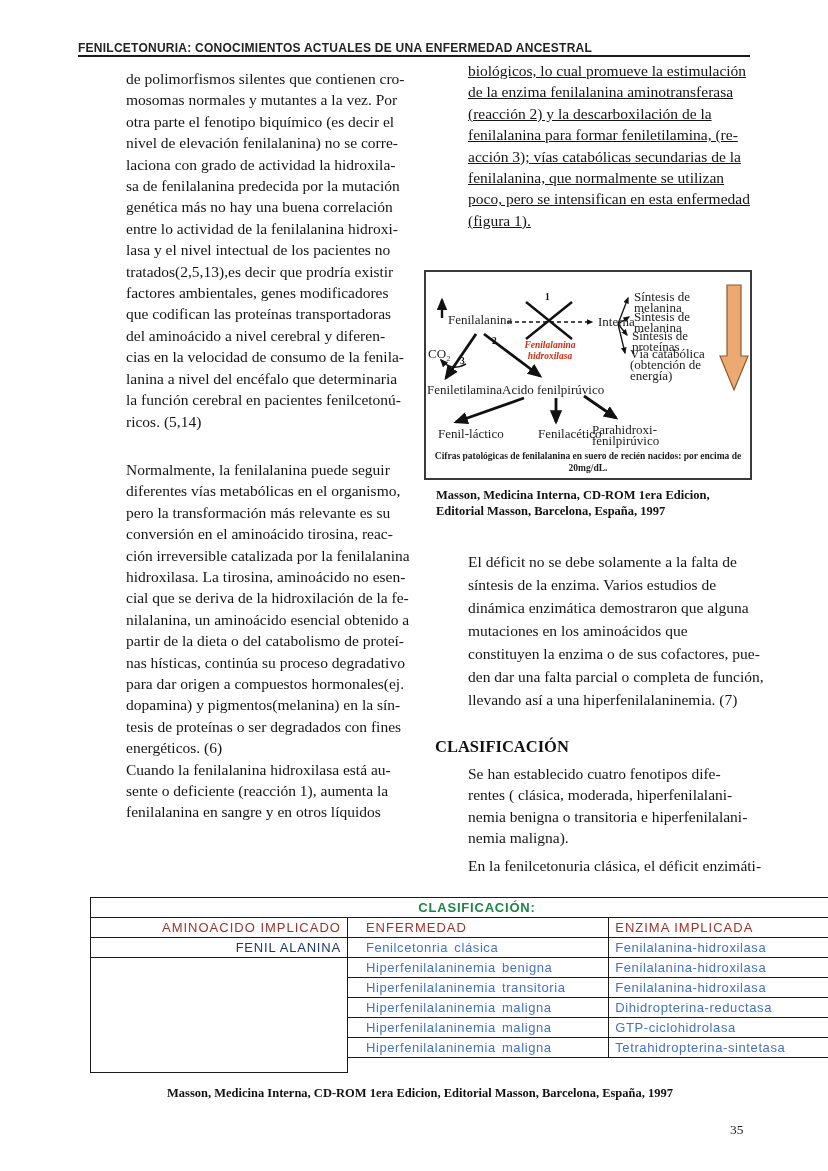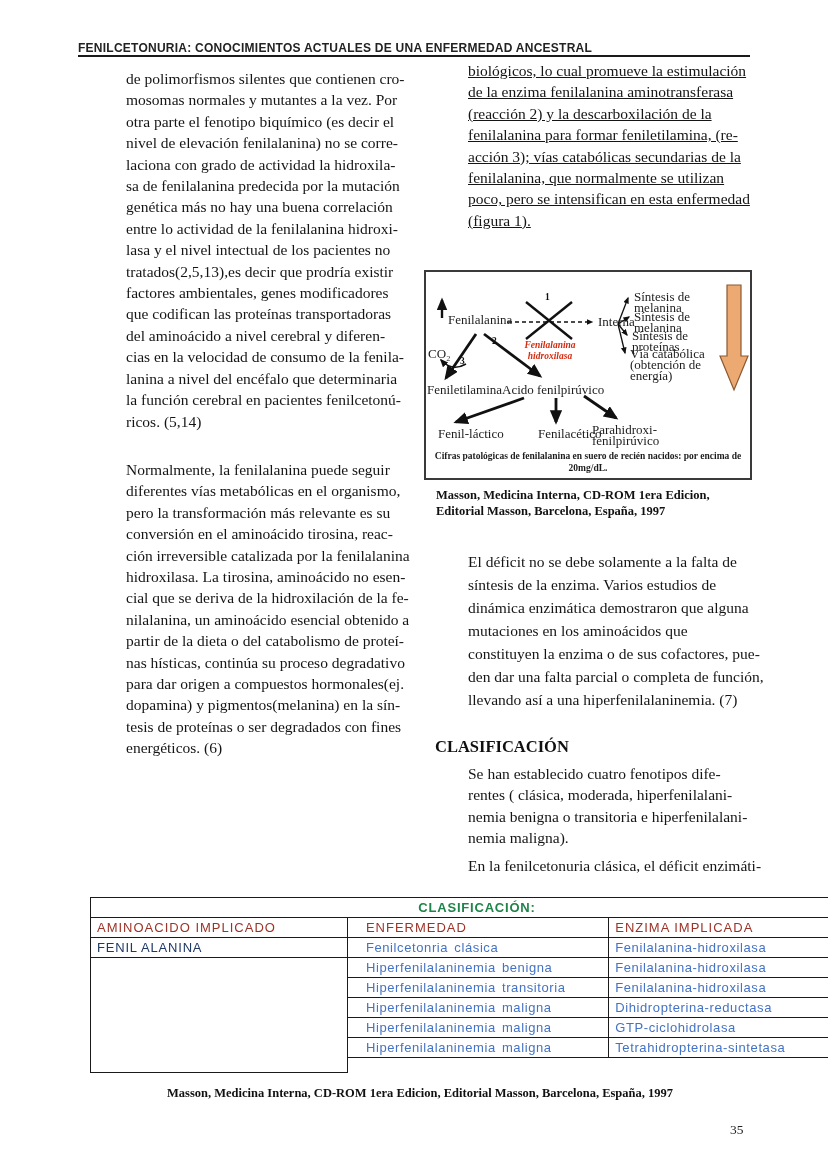--- a/index.html
+++ b/index.html
@@ -39,21 +39,21 @@
   
   .class-table{position:absolute;left:90px;top:897px;width:774px;border-collapse:collapse;
     font-family:Liberation Sans, sans-serif;}
   .class-table td,.class-table th{border:1.4px solid #1a1a1a;padding:1px 6px;
     font-size:13px;line-height:16px;text-align:left;font-weight:normal;height:17px;}
   .class-table .t-title{color:#1e8449;font-weight:bold;text-align:center;letter-spacing:.8px;}
   .class-table .t-head{color:#9c3328;letter-spacing:1px;}
   .class-table .t-amino{color:#1f3864;letter-spacing:.8px;}
   .class-table .t-cell{color:#4472c4;letter-spacing:.6px;word-spacing:2px;margin-left:44px;}
   .class-table .ghost{border:none;height:12px;}
-  .class-table .c1{width:220px;} .class-table .c2{width:212px;padding-left:18px;} .class-table .c3{width:218px;}
+  .class-table .c1{width:220px;text-align:right;} .class-table .c2{width:212px;padding-left:18px;} .class-table .c3{width:218px;}
 
   .bottom-caption{position:absolute;left:100px;top:1086px;width:640px;text-align:center;
     font-size:12.5px;font-weight:bold;color:#111;}
   .page-number{position:absolute;left:730px;top:1122px;font-size:13.5px;color:#222;}
 </style>
 </head>
 <body>
 
 <div class="running-header">FENILCETONURIA: CONOCIMIENTOS ACTUALES DE UNA ENFERMEDAD ANCESTRAL</div>
 <div class="header-rule"></div>
@@ -83,20 +83,23 @@
 ción irreversible catalizada por la fenilalanina
 hidroxilasa. La tirosina, aminoácido no esen-
 cial que se deriva de la hidroxilación de la fe-
 nilalanina, un aminoácido esencial obtenido a
 partir de la dieta o del catabolismo de proteí-
 nas hísticas, continúa su proceso degradativo
 para dar origen a compuestos hormonales(ej.
 dopamina) y pigmentos(melanina) en la sín-
 tesis de proteínas o ser degradados con fines
 energéticos. (6)</div>
+  <div class="body-par p3">Cuando la fenilalanina hidroxilasa está au-
+sente o deficiente (reacción 1), aumenta la
+fenilalanina en sangre y en otros líquidos</div>
 </div>
 
 <div class="body-par rc-p1">biológicos, lo cual promueve la estimulación
 de la enzima fenilalanina aminotransferasa
 (reacción 2) y la descarboxilación de la
 fenilalanina para formar feniletilamina, (re-
 acción 3); vías catabólicas secundarias de la
 fenilalanina, que normalmente se utilizan
 poco, pero se intensifican en esta enfermedad
 (figura 1).</div>

